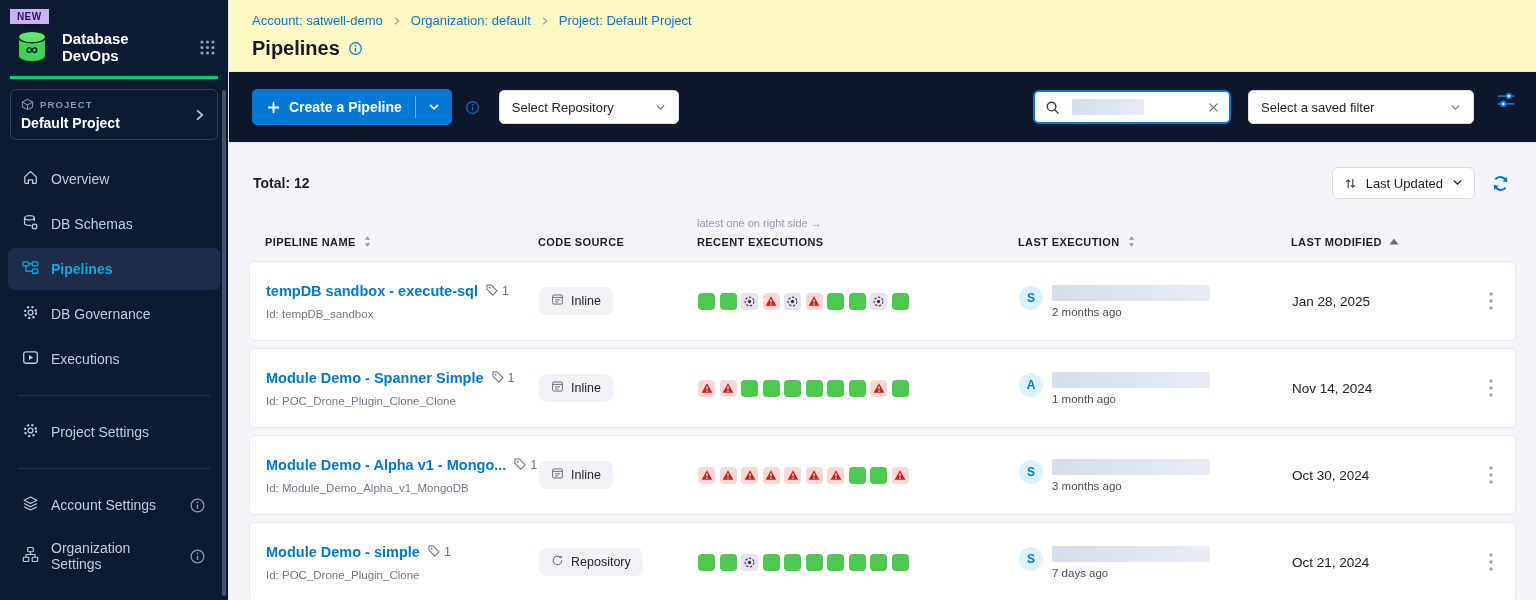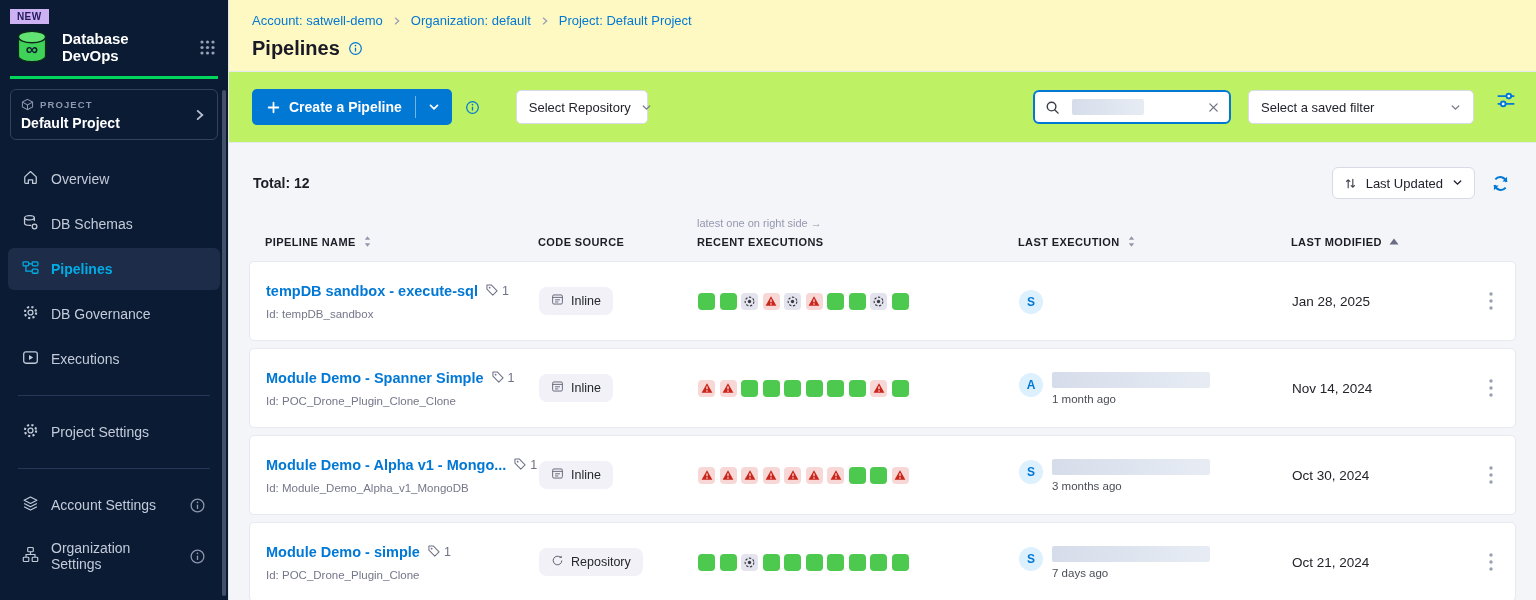--- a/index.html
+++ b/index.html
@@ -31,21 +31,21 @@
   
   .main{flex:1;min-width:0;display:flex;flex-direction:column;border-left:1px solid #e3e5ec}
   .topbar{background:#fef9c3;padding:13px 24px 11px 23px}
   .crumbs{display:flex;align-items:center;gap:9px;font-size:13px}
   .crumbs a{color:var(--accent,#0278d5);text-decoration:none;cursor:pointer}
   .crumb-sep{color:#9aa0b2;display:flex}
   .title-row{display:flex;align-items:center;gap:8px;margin-top:9px}
   .pg-title{font-size:20px;font-weight:700;color:#1a1a26}
   .info-blue{color:var(--accent,#0278d5);display:flex;cursor:pointer}
 
-  .toolbar{background:#bef264;border-top:1px solid #e6e8ef;border-bottom:1px solid #e6e8ef;display:flex;align-items:center;padding:17px 20px 17px 23px;gap:13px}
+  .toolbar{background:#0f172a;border-top:1px solid #e6e8ef;border-bottom:1px solid #e6e8ef;display:flex;align-items:center;padding:17px 20px 17px 23px;gap:13px}
   .btn-create{display:flex;align-items:center;background:var(--accent,#0278d5);color:#fff;border-radius:5px;height:36px;font-weight:700;font-size:14px;cursor:pointer;user-select:none}
   .btn-main{display:flex;align-items:center;gap:9px;padding:0 13px 0 15px;height:100%}
   .btn-split{width:1px;height:22px;background:rgba(255,255,255,.45)}
   .btn-caret{padding:0 12px;display:flex;align-items:center;height:100%}
   .select{display:flex;align-items:center;gap:10px;height:34px;border:1px solid #d8dae6;background:#fff;border-radius:5px;padding:0 12px;font-size:13px;color:#23232e;cursor:pointer;white-space:nowrap}
   .select .chev{color:#7d818f;display:flex;margin-left:auto}
   .right-tools{margin-left:auto;display:flex;gap:17px}
   .search{display:flex;align-items:center;gap:9px;width:198px;height:34px;border:2px solid var(--accent,#0278d5);border-radius:6px;background:#fff;padding:0 10px}
   .search .mag{color:#3c3e48;display:flex;flex-shrink:0}
   .search input{border:none;outline:none;flex:1;min-width:0;font-size:13px;background:transparent}
@@ -269,21 +269,21 @@
           </svg>
       </span>
     </div>
     <span class="info-blue">
       <svg width="15" height="15" viewBox="0 0 16 16">
           <circle cx="8" cy="8" r="6.2" fill="none" stroke="currentColor" stroke-width="1.3"></circle>
           <path d="M8 7.2v4" stroke="currentColor" stroke-width="1.4"></path>
           <circle cx="8" cy="4.9" r=".9" fill="currentColor"></circle>
         </svg>
     </span>
-    <div class="select" style="width:132px;margin-left:23px">
+    <div class="select" style="width:180px;margin-left:6px">
       <span>Select Repository</span>
       <span class="chev">
           <svg width="11" height="11" viewBox="0 0 12 12">
             <path d="M2.5 4.3 6 7.8l3.5-3.5" fill="none" stroke="currentColor" stroke-width="1.5" stroke-linecap="round"></path>
           </svg>
         </span>
     </div>
 
     <div class="right-tools">
       <div class="search">
@@ -434,20 +434,24 @@
             <span class="sq aborted">
               <svg viewBox="0 0 14 14" width="13" height="13">
                 <circle cx="7" cy="7" r="4.7" fill="none" stroke="#3a3b45" stroke-width="1.2" stroke-dasharray="2.5 1.7"></circle>
                 <circle cx="7" cy="7" r="1.8" fill="#3a3b45"></circle>
               </svg>
             </span>
             <span class="sq success"></span>
           </div>
           <div class="lastexec">
             <span class="avatar">S</span>
+            <div class="lx-col">
+              <div class="redact"></div>
+              <div class="ago">2 months ago</div>
+            </div>
           </div>
           <div class="date">Jan 28, 2025</div>
           <span class="kebab">
             <svg width="4" height="18" viewBox="0 0 4 18">
               <circle cx="2" cy="2" r="1.7" fill="#9aa0b4"></circle>
               <circle cx="2" cy="9" r="1.7" fill="#9aa0b4"></circle>
               <circle cx="2" cy="16" r="1.7" fill="#9aa0b4"></circle>
             </svg>
           </span>
         </div>

